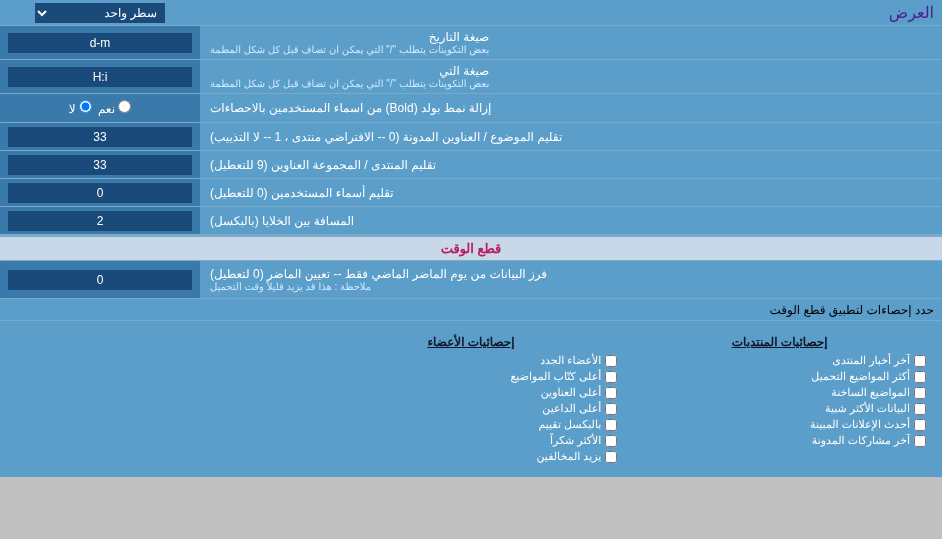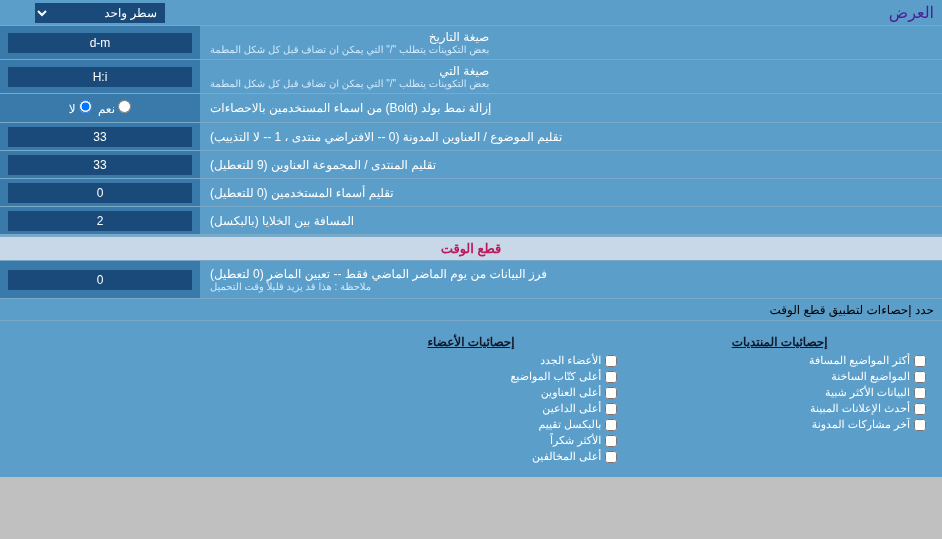--- a/index.html
+++ b/index.html
@@ -252,21 +252,25 @@
     <div style="flex:1; color:#000000; font-size:12px; padding:3px 8px; text-align:right;">حدد إحصاءات لتطبيق قطع الوقت</div>
   </div>
 
   <div style="background:#5b9ec9; padding:4px 0 6px 0;">
     <div class="checkboxes-grid">
 
       <div class="checkboxes-col">
         <div class="col-header">إحصائيات المنتديات</div>
         <div class="checkbox-item">
           <input type="checkbox" style="">
-          <span>أكثر المواضيع المسافة</span>
+          <span>آخر أخبار المنتدى</span>
+        </div>
+        <div class="checkbox-item">
+          <input type="checkbox" style="">
+          <span>أكثر المواضيع التحميل</span>
         </div>
         <div class="checkbox-item">
           <input type="checkbox" style="">
           <span>المواضيع الساخنة</span>
         </div>
         <div class="checkbox-item">
           <input type="checkbox" style="">
           <span>البيانات الأكثر شبية</span>
         </div>
         <div class="checkbox-item">
@@ -300,21 +304,21 @@
         <div class="checkbox-item">
           <input type="checkbox" style="">
           <span>بالبكسل تقييم</span>
         </div>
         <div class="checkbox-item">
           <input type="checkbox" style="">
           <span>الأكثر شكراً</span>
         </div>
         <div class="checkbox-item">
           <input type="checkbox" style="">
-          <span>أعلى المخالفين</span>
+          <span>يزيد المخالفين</span>
         </div>
       </div>
 
       <div class="checkboxes-col">
       </div>
     </div>
   </div>
 
 </div>
 

